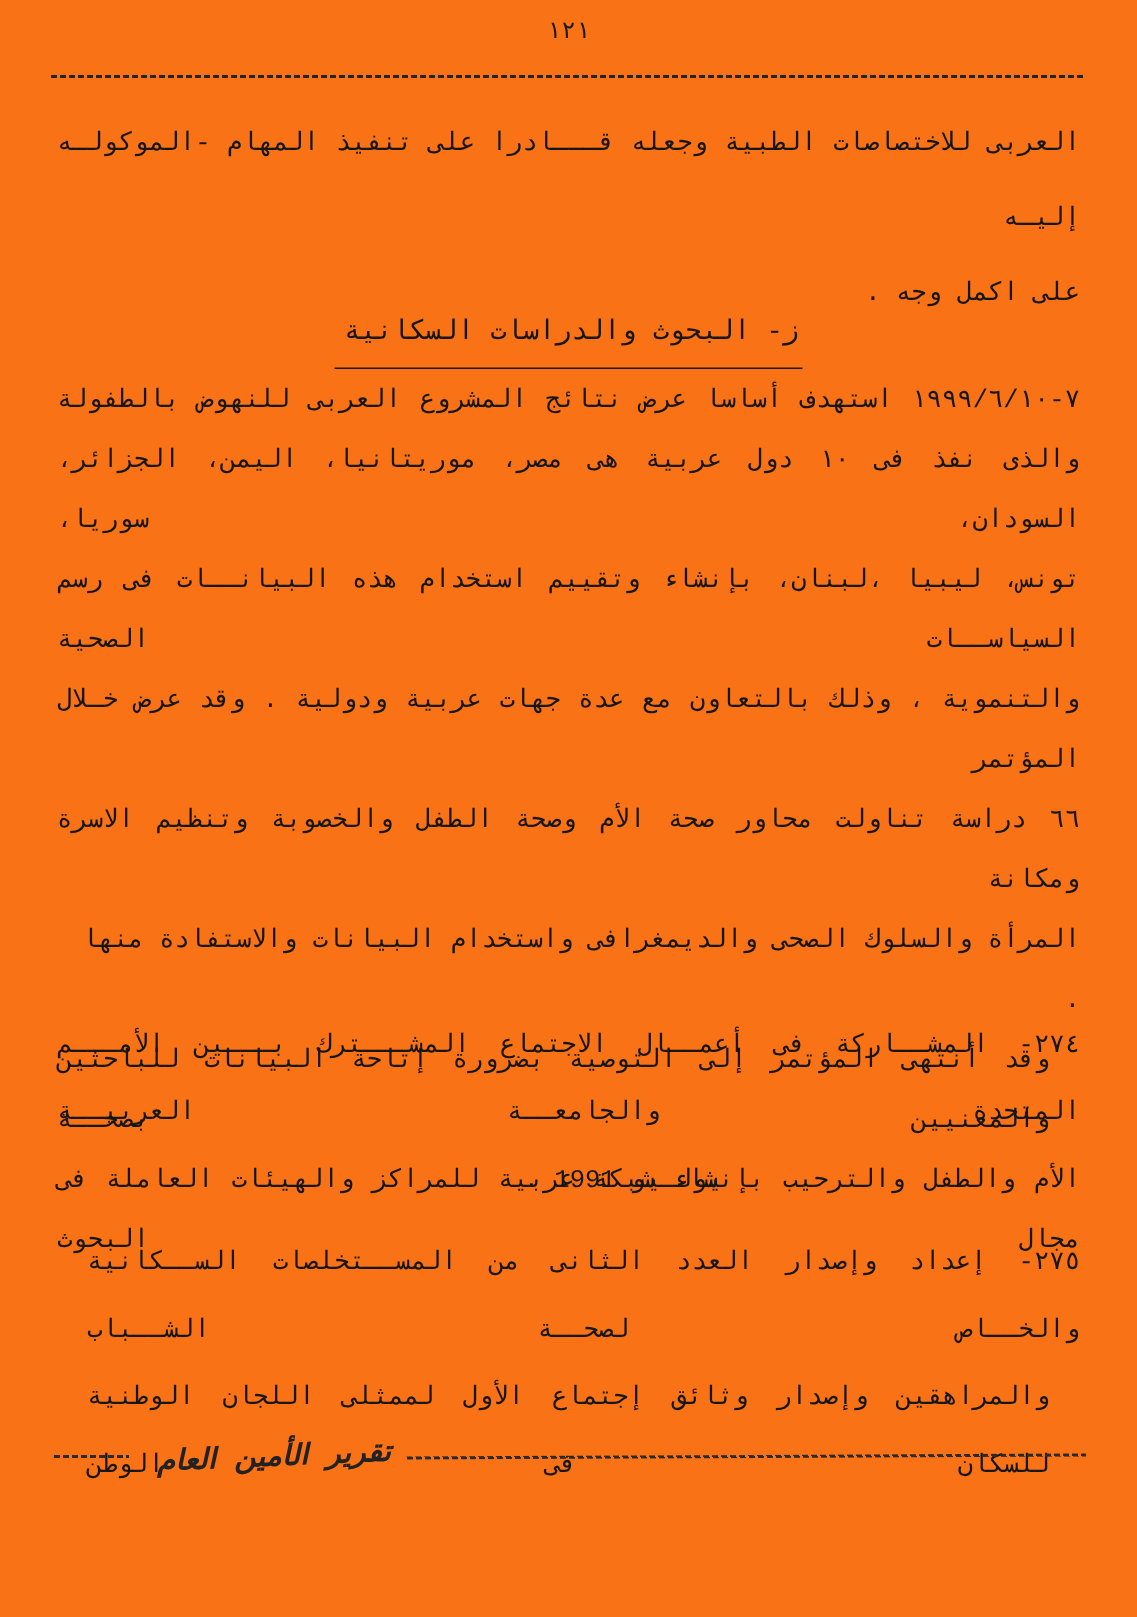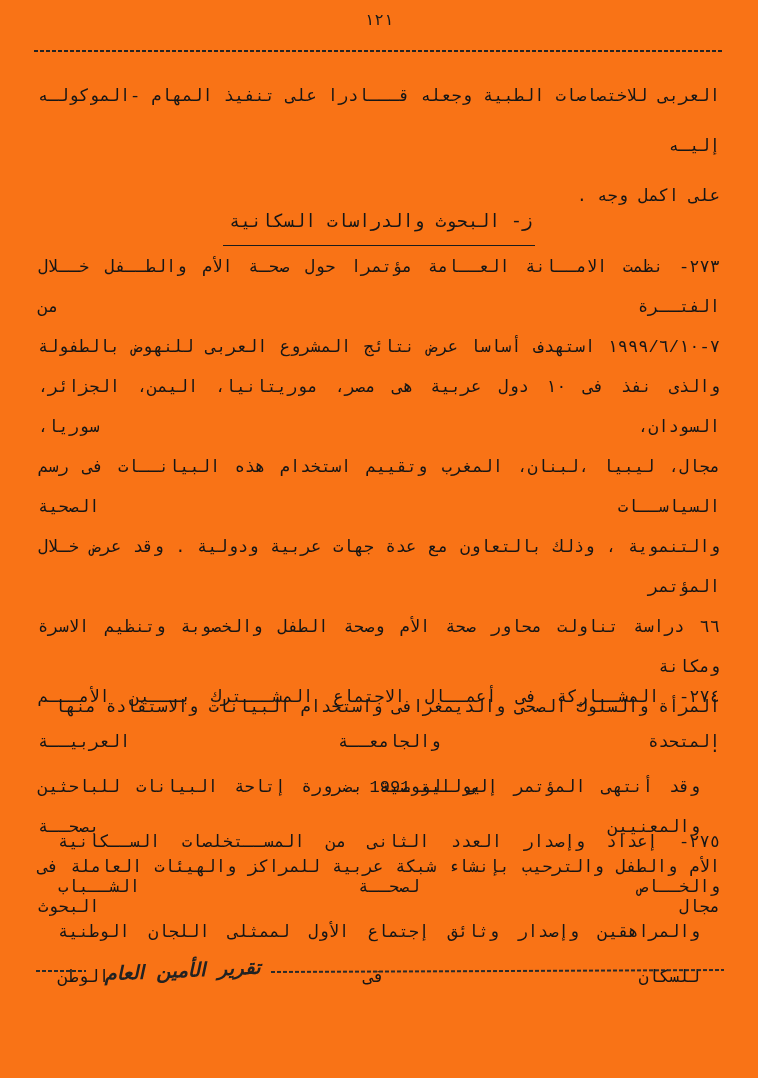--- a/index.html
+++ b/index.html
@@ -93,24 +93,23 @@
   <div class="block intro">
     <span class="ln j">العربى للاختصاصات الطبية وجعله قـــادرا على تنفيذ المهام -الموكولـه إليـه</span>
     <span class="ln e">على اكمل وجه .</span>
   </div>
 
   <div class="block heading-row">
     <span class="heading">ز- البحوث والدراسات السكانية</span>
   </div>
 
   <div class="block p273">
-    <span class="ln">٢٧٣- نظمت الامــانة العــامة مؤتمرا حول  صحـة الأم والطــفل خــلال الفتــرة من</span>
     <span class="ln">٧-١٩٩٩/٦/١٠ استهدف أساسا  عرض نتائج المشروع العربى للنهوض بالطفولة</span>
     <span class="ln">والذى نفذ فى ١٠ دول عربية هى مصر، موريتانيا، اليمن، الجزائر، السودان، سوريا،</span>
-    <span class="ln">مجال، ليبيا ،لبنان، المغرب وتقييم استخدام هذه البيانــات فى رسم السياســات الصحية</span>
+    <span class="ln">تونس، ليبيا ،لبنان، بإنشاء وتقييم استخدام هذه البيانــات فى رسم السياســات الصحية</span>
     <span class="ln">والتنموية ، وذلك بالتعاون مع عدة جهات عربية ودولية . وقد عرض  خـلال المؤتمر</span>
     <span class="ln">٦٦ دراسة تناولت محاور صحة الأم وصحة الطفل والخصوبة وتنظيم الاسرة ومكانة</span>
     <span class="ln e">المرأة والسلوك الصحى والديمغرافى واستخدام البيانات والاستفادة منها .</span>
     <span class="ln ind-sm">وقد أنتهى المؤتمر إلى التوصية بضرورة إتاحة البيانات للباحثين والمعنيين  بصحــة</span>
     <span class="ln">الأم والطفل والترحيب بإنشاء شبكة عربية للمراكز والهيئات العاملة فى مجال البحوث</span>
   </div>
 
   <div class="block p274">
     <span class="ln">٢٧٤- المشــاركة فى أعمــال الاجتماع المشـــترك بـــين الأمـــم المتحدة والجامعــة العربيــة</span>
     <span class="ln e ind-lg">يولـيو 1991 .</span>

